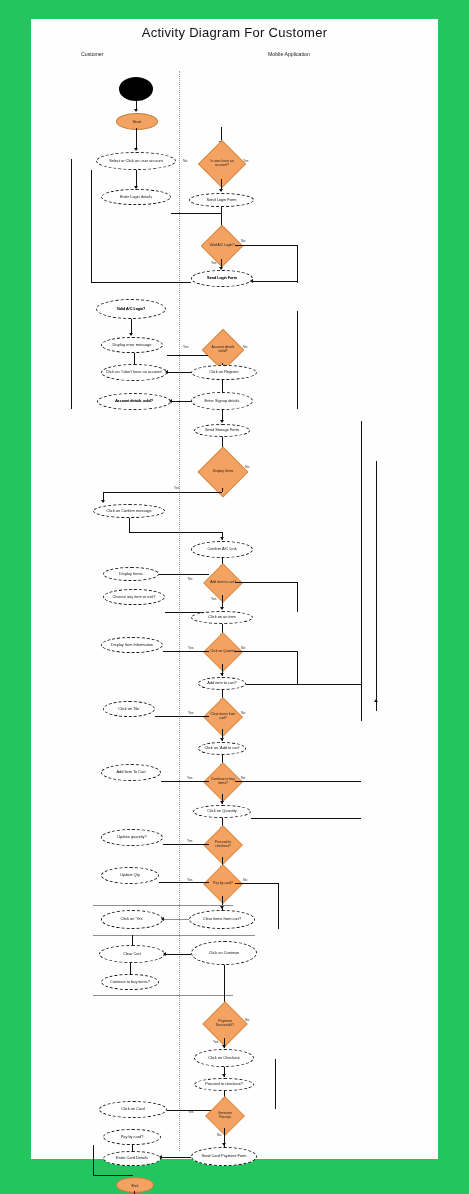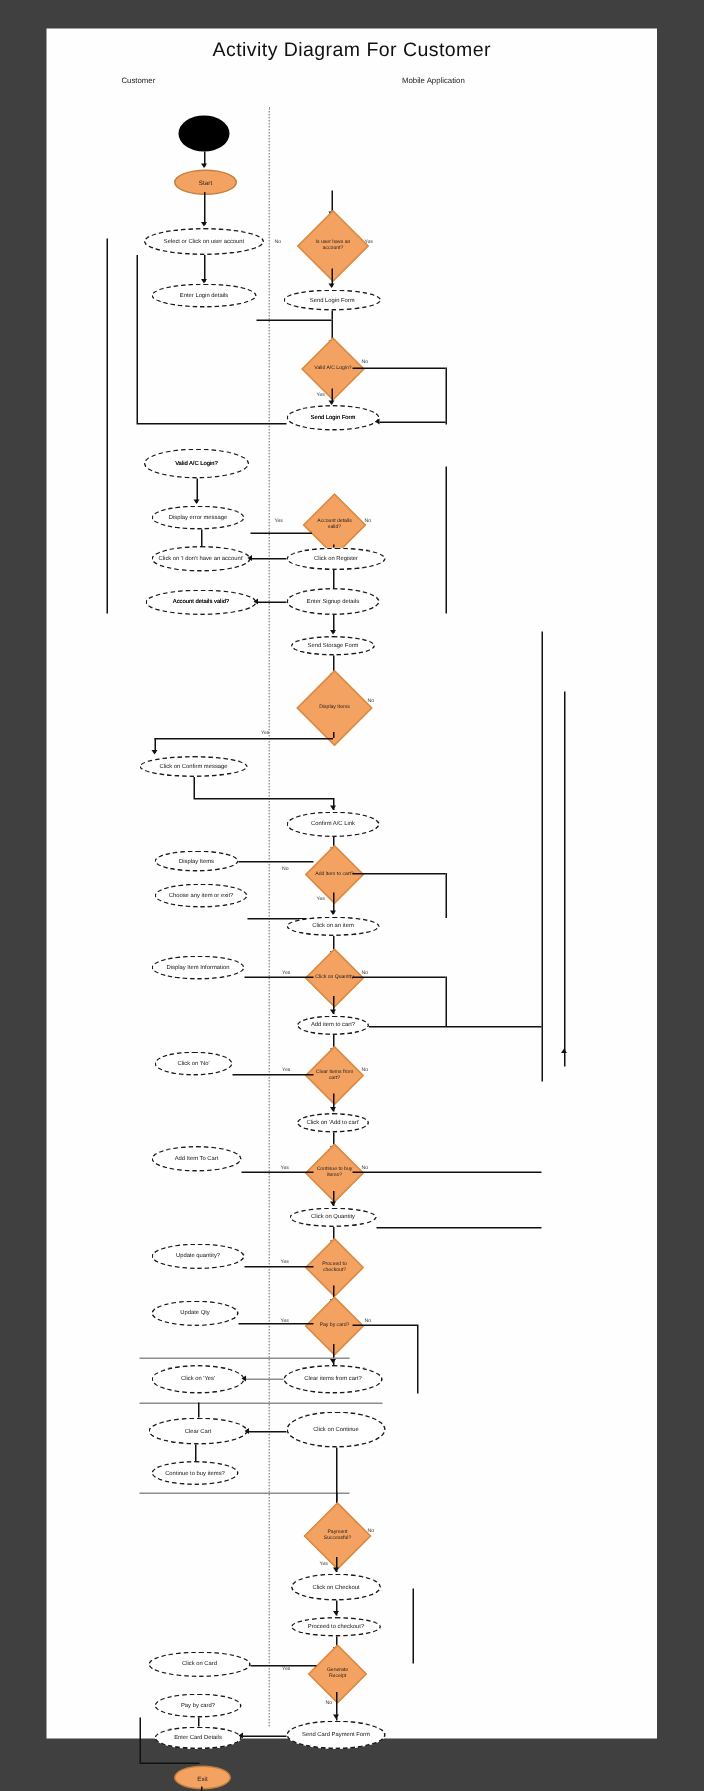--- a/index.html
+++ b/index.html
@@ -1,17 +1,17 @@
 <!DOCTYPE html>
 <html><head>
 <meta charset="utf-8">
 <style>
   html,body{margin:0;padding:0;background:#000;}
   body{width:469px;height:1194px;font-family:"Liberation Sans",sans-serif;}
-  #frame{position:absolute;left:0;top:0;width:469px;height:1194px;background:#404040;}
+  #frame{position:absolute;left:0;top:0;width:469px;height:1194px;background:#22c55e;}
   #page{position:absolute;left:31px;top:19px;width:407px;height:1140px;background:#fefefe;}
   #title{position:absolute;left:0;top:6px;width:407px;text-align:center;
          font-size:13px;color:#111;letter-spacing:.3px;}
   #canvas{position:absolute;left:0;top:30px;width:407px;height:1108px;}
   .lane-label{position:absolute;font-size:5.2px;color:#222;white-space:nowrap;}
   #lane-div{position:absolute;left:148px;top:22px;width:0;height:1080px;
             border-left:1px dotted #9a9a9a;}
   
   .act{position:absolute;border:1px dashed #1a1a1a;border-radius:50%;
        background:#fff;color:#111;display:flex;align-items:center;

